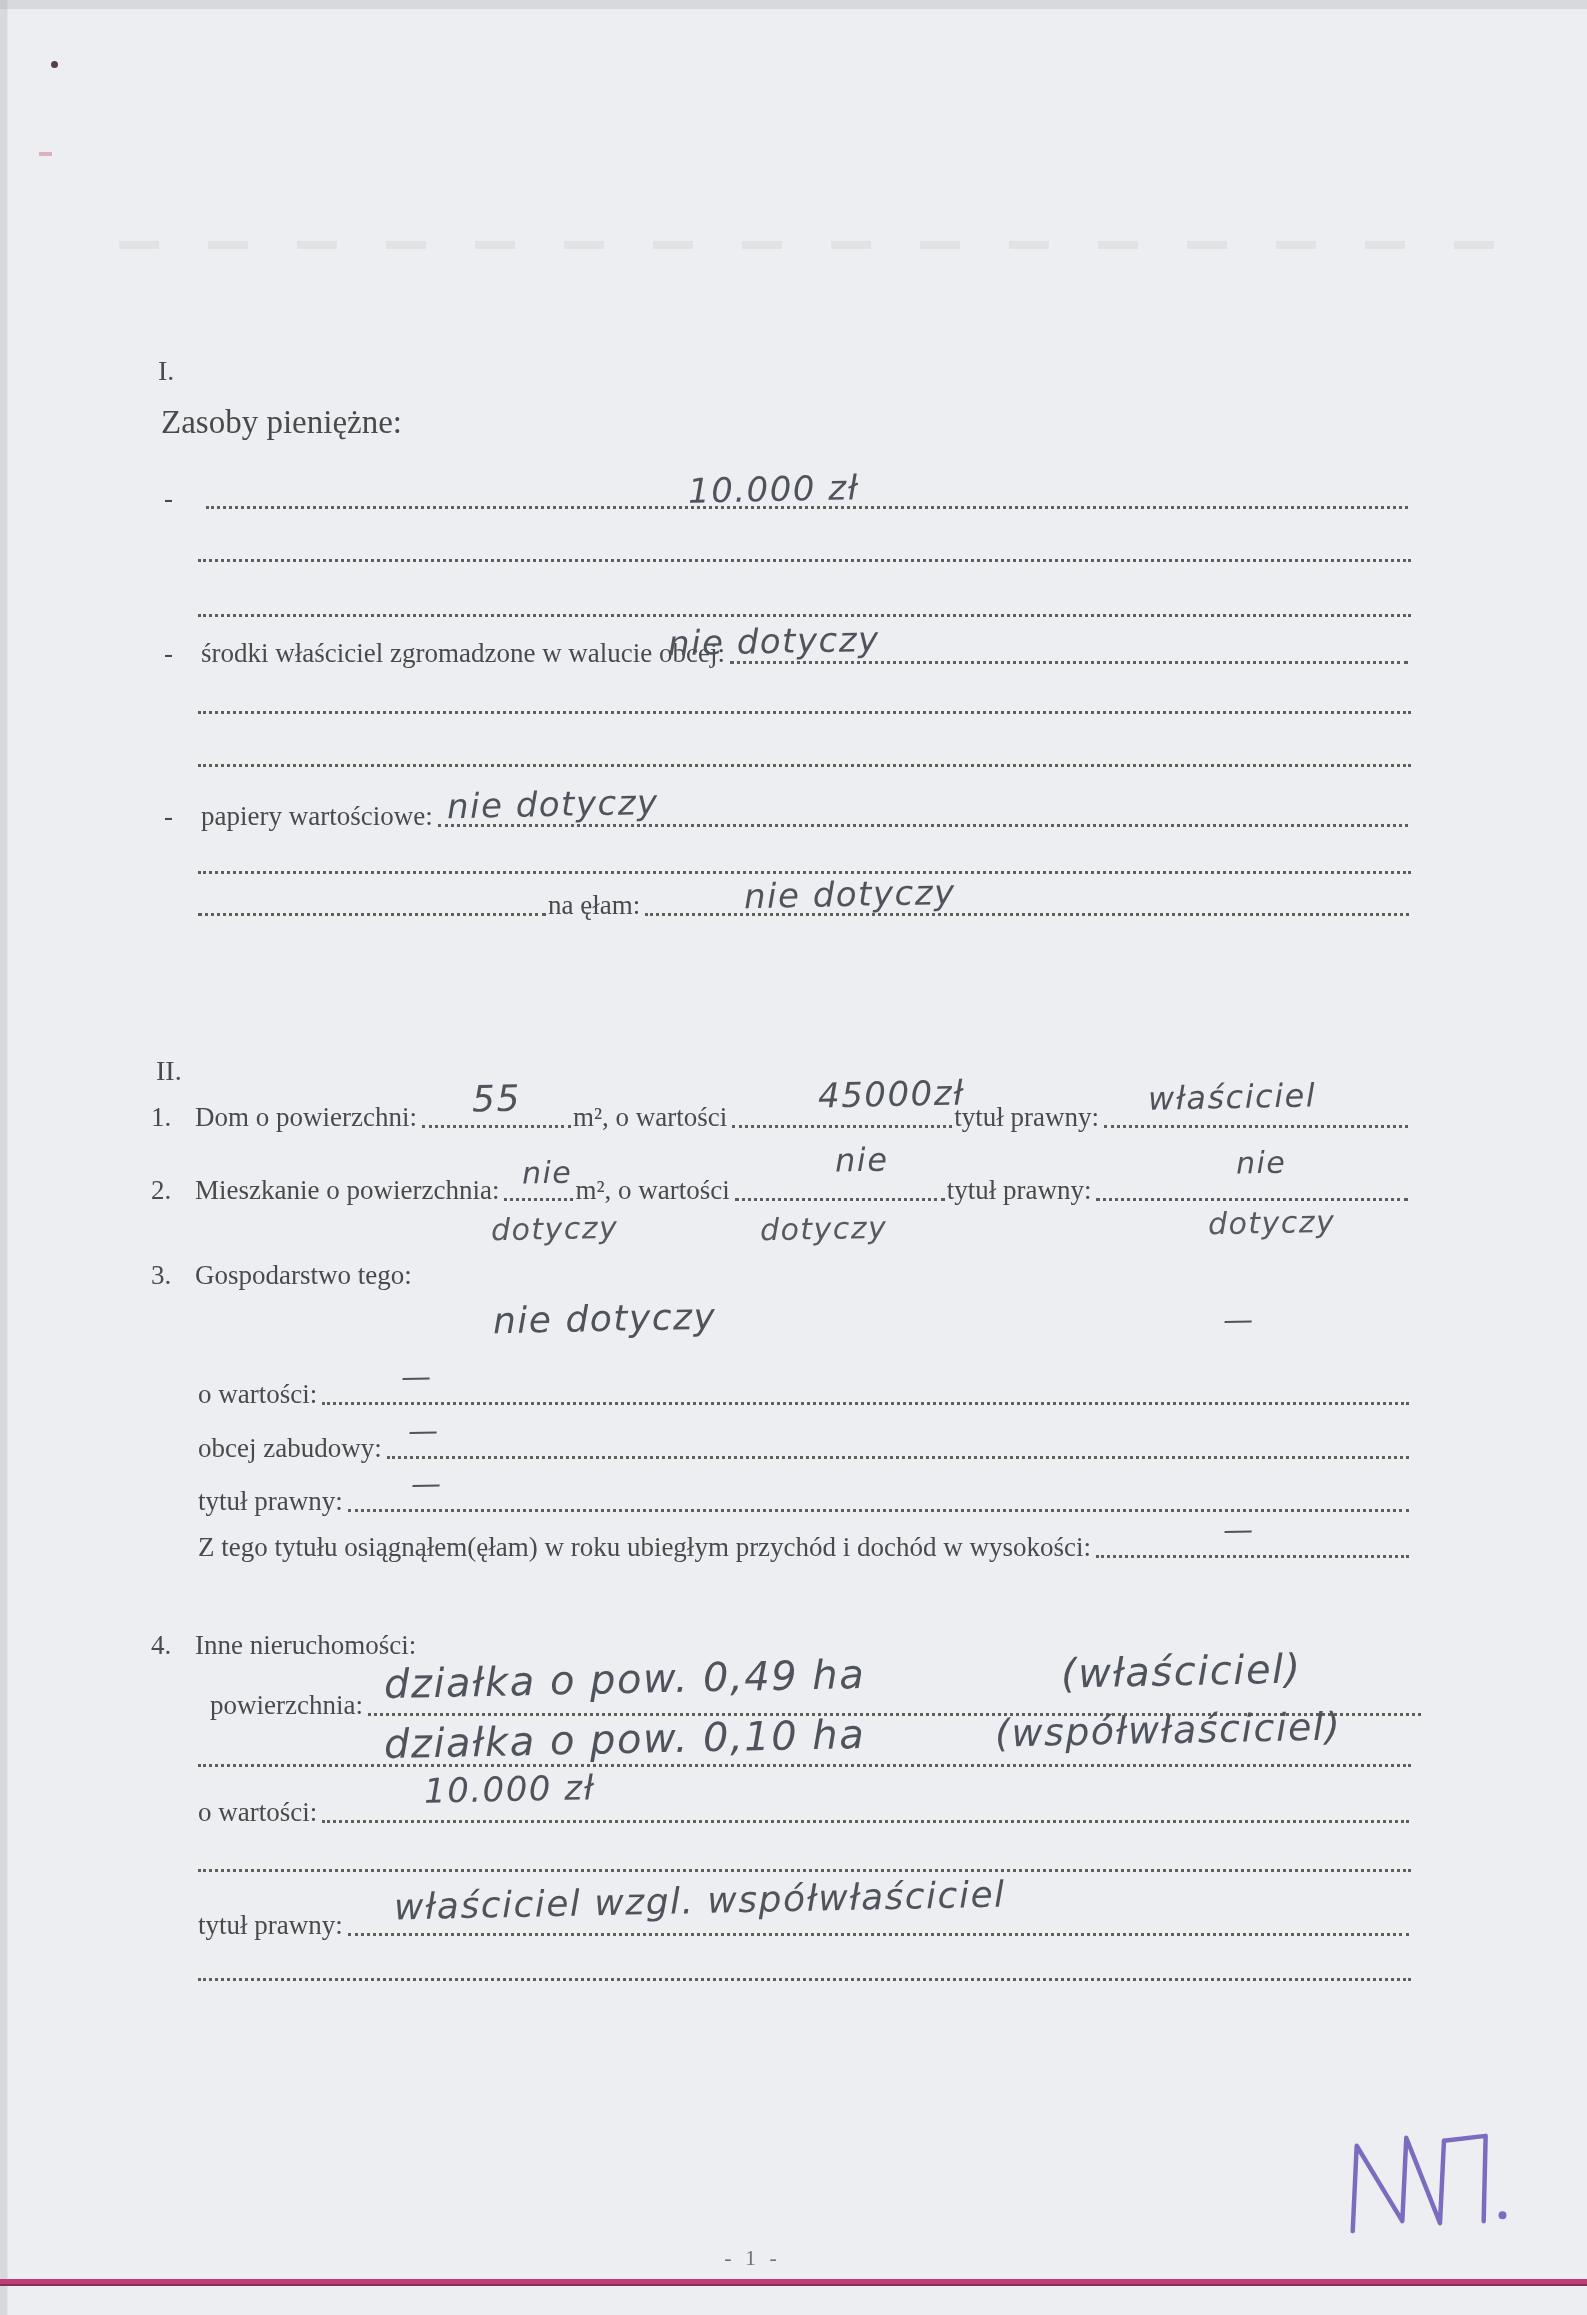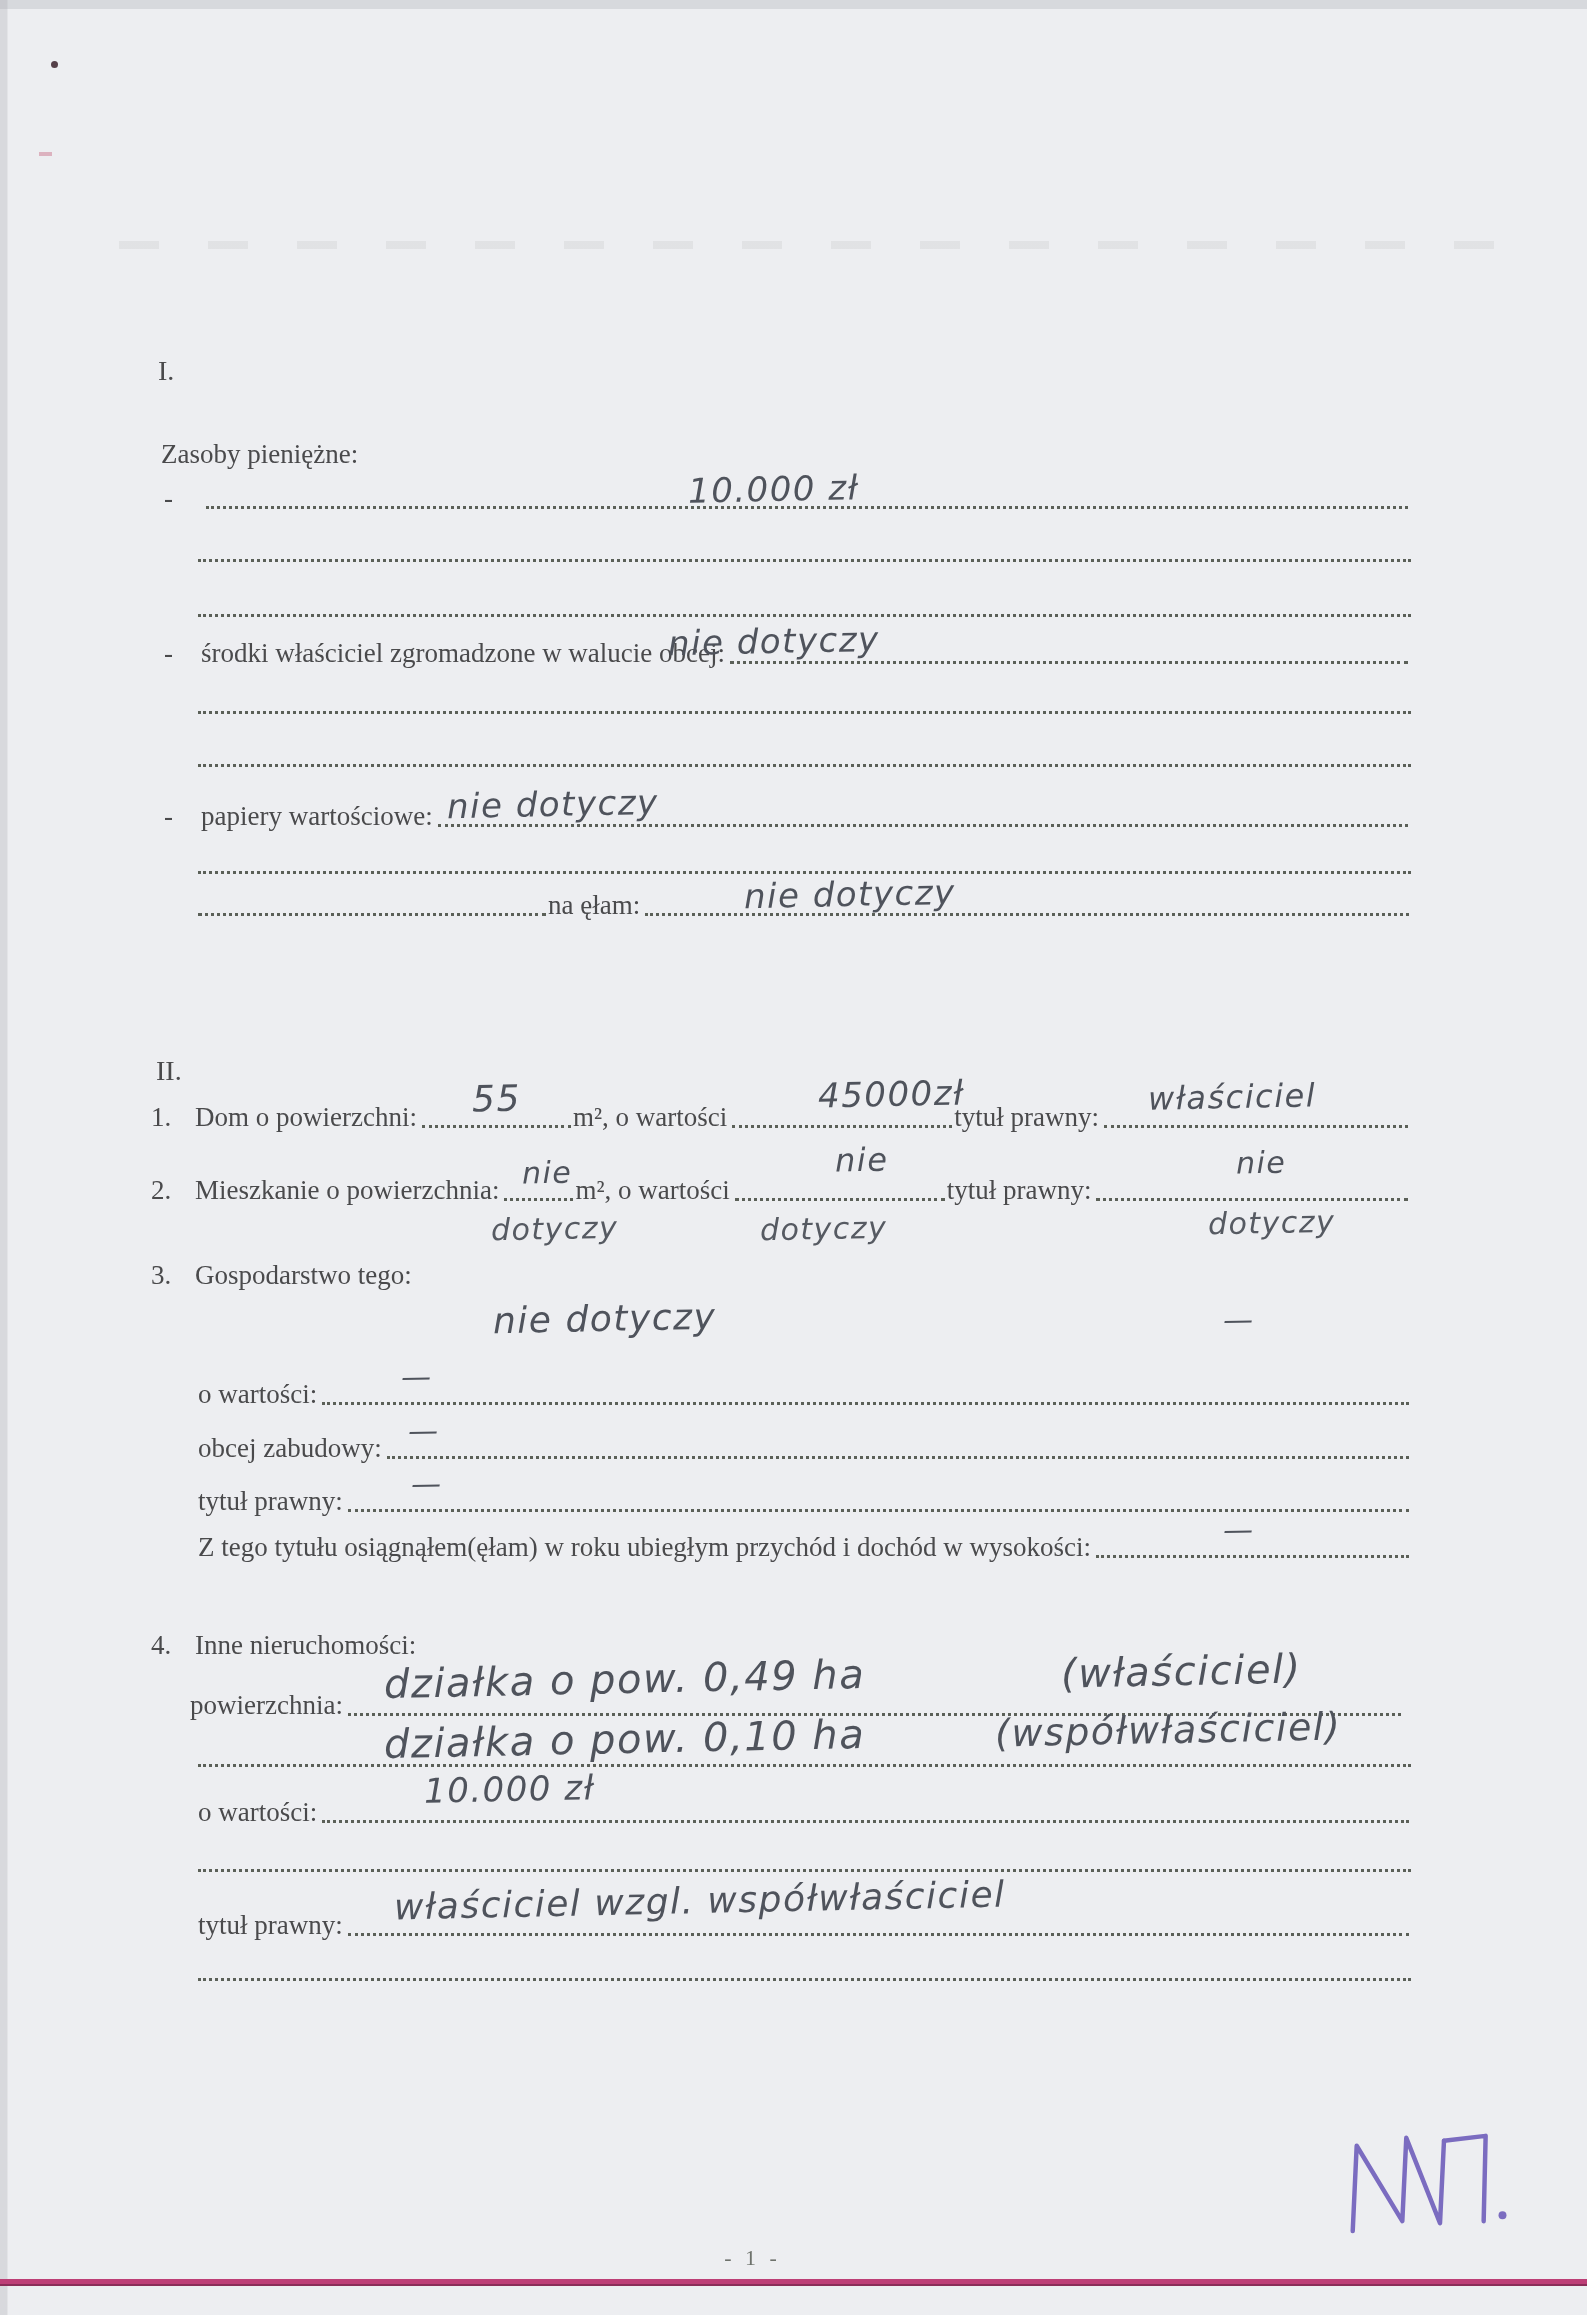--- a/index.html
+++ b/index.html
@@ -32,21 +32,21 @@
 <body>
 
 <div class="page">
   <div class="edge-left"></div>
   <div class="top-band"></div>
   <div class="smudge"></div>
   <div class="speck1"></div>
   <div class="speck2"></div>
 
   <div class="heading" style="left:158px;top:356px">I.</div>
-  <div class="heading" style="left:161px;top:440px;font-size:27px">Zasoby pieniężne:</div>
+  <div class="heading" style="left:161px;top:404px;font-size:33px">Zasoby pieniężne:</div>
 
   <div class="row" style="top:482px;left:161px;width:1249px">
     <span class="bullet lbl">-</span>
     <span class="dots fill"></span>
   </div>
   <span class="hw" style="left:688px;top:472px;font-size:34px">10.000 zł</span>
   <div class="dotline" style="top:559px;left:198px;width:1213px"></div>
   <div class="dotline" style="top:614px;left:198px;width:1213px"></div>
 
   <div class="row" style="top:637px;left:161px;width:1249px">
@@ -134,21 +134,21 @@
     <span class="lbl">Z tego tytułu osiągnąłem(ęłam) w roku ubiegłym przychód i dochód w wysokości:</span>
     <span class="dots fill"></span>
   </div>
   <span class="hw" style="left:1223px;top:1515px;font-size:30px">—</span>
 
   <div class="row" style="top:1629px;left:151px;width:1259px">
     <span class="num lbl">4.</span>
     <span class="lbl">Inne nieruchomości:</span>
   </div>
 
-  <div class="row" style="top:1689px;left:190px;width:1213px">
+  <div class="row" style="top:1689px;left:210px;width:1213px">
     <span class="lbl">powierzchnia:</span>
     <span class="dots fill"></span>
   </div>
   <span class="hw" style="left:384px;top:1659px;font-size:40px">działka o pow. 0,49 ha</span>
   <span class="hw" style="left:1061px;top:1651px;font-size:40px">(właściciel)</span>
   <div class="dotline" style="top:1764px;left:198px;width:1213px"></div>
   <span class="hw" style="left:384px;top:1719px;font-size:40px">działka o pow. 0,10 ha</span>
   <span class="hw" style="left:995px;top:1711px;font-size:38px">(współwłaściciel)</span>
 
   <div class="row" style="top:1796px;left:198px;width:1213px">

